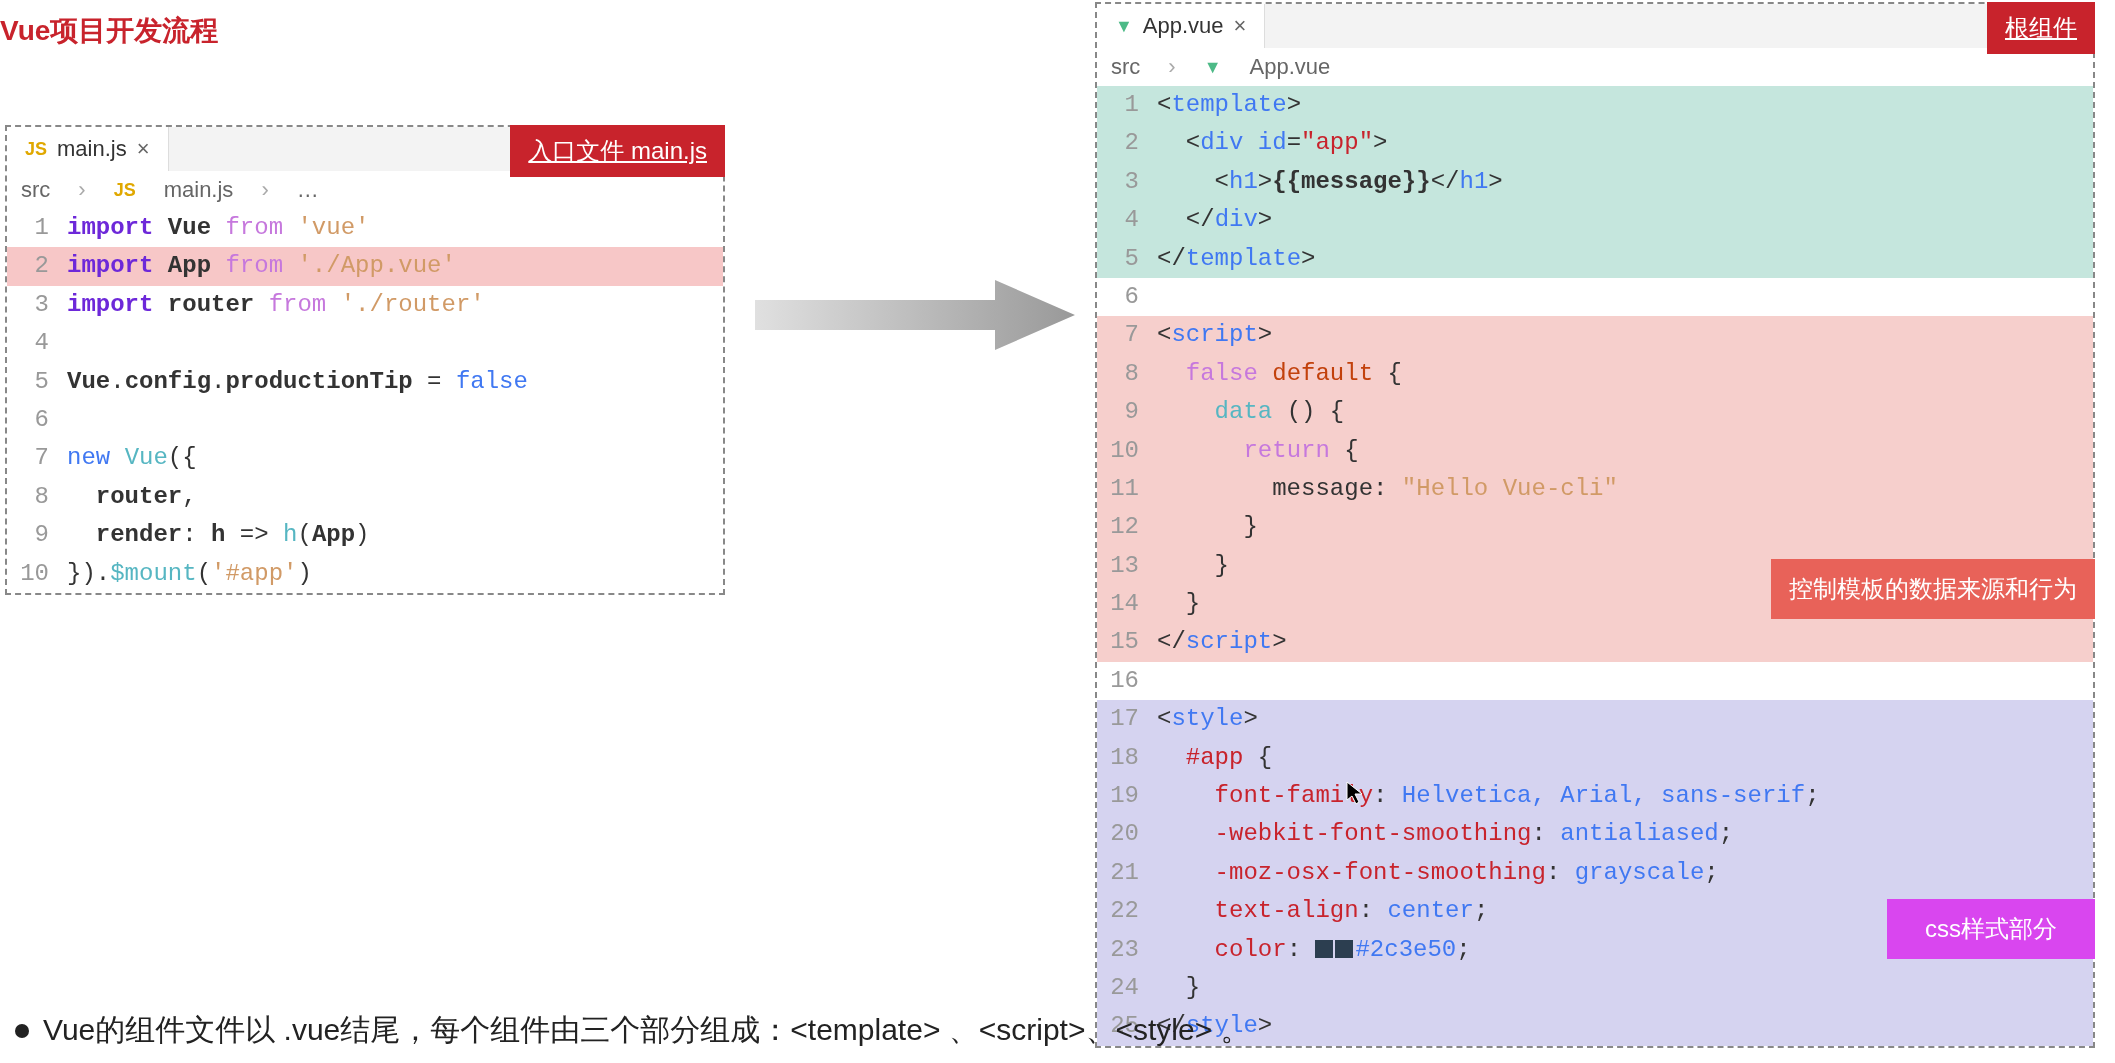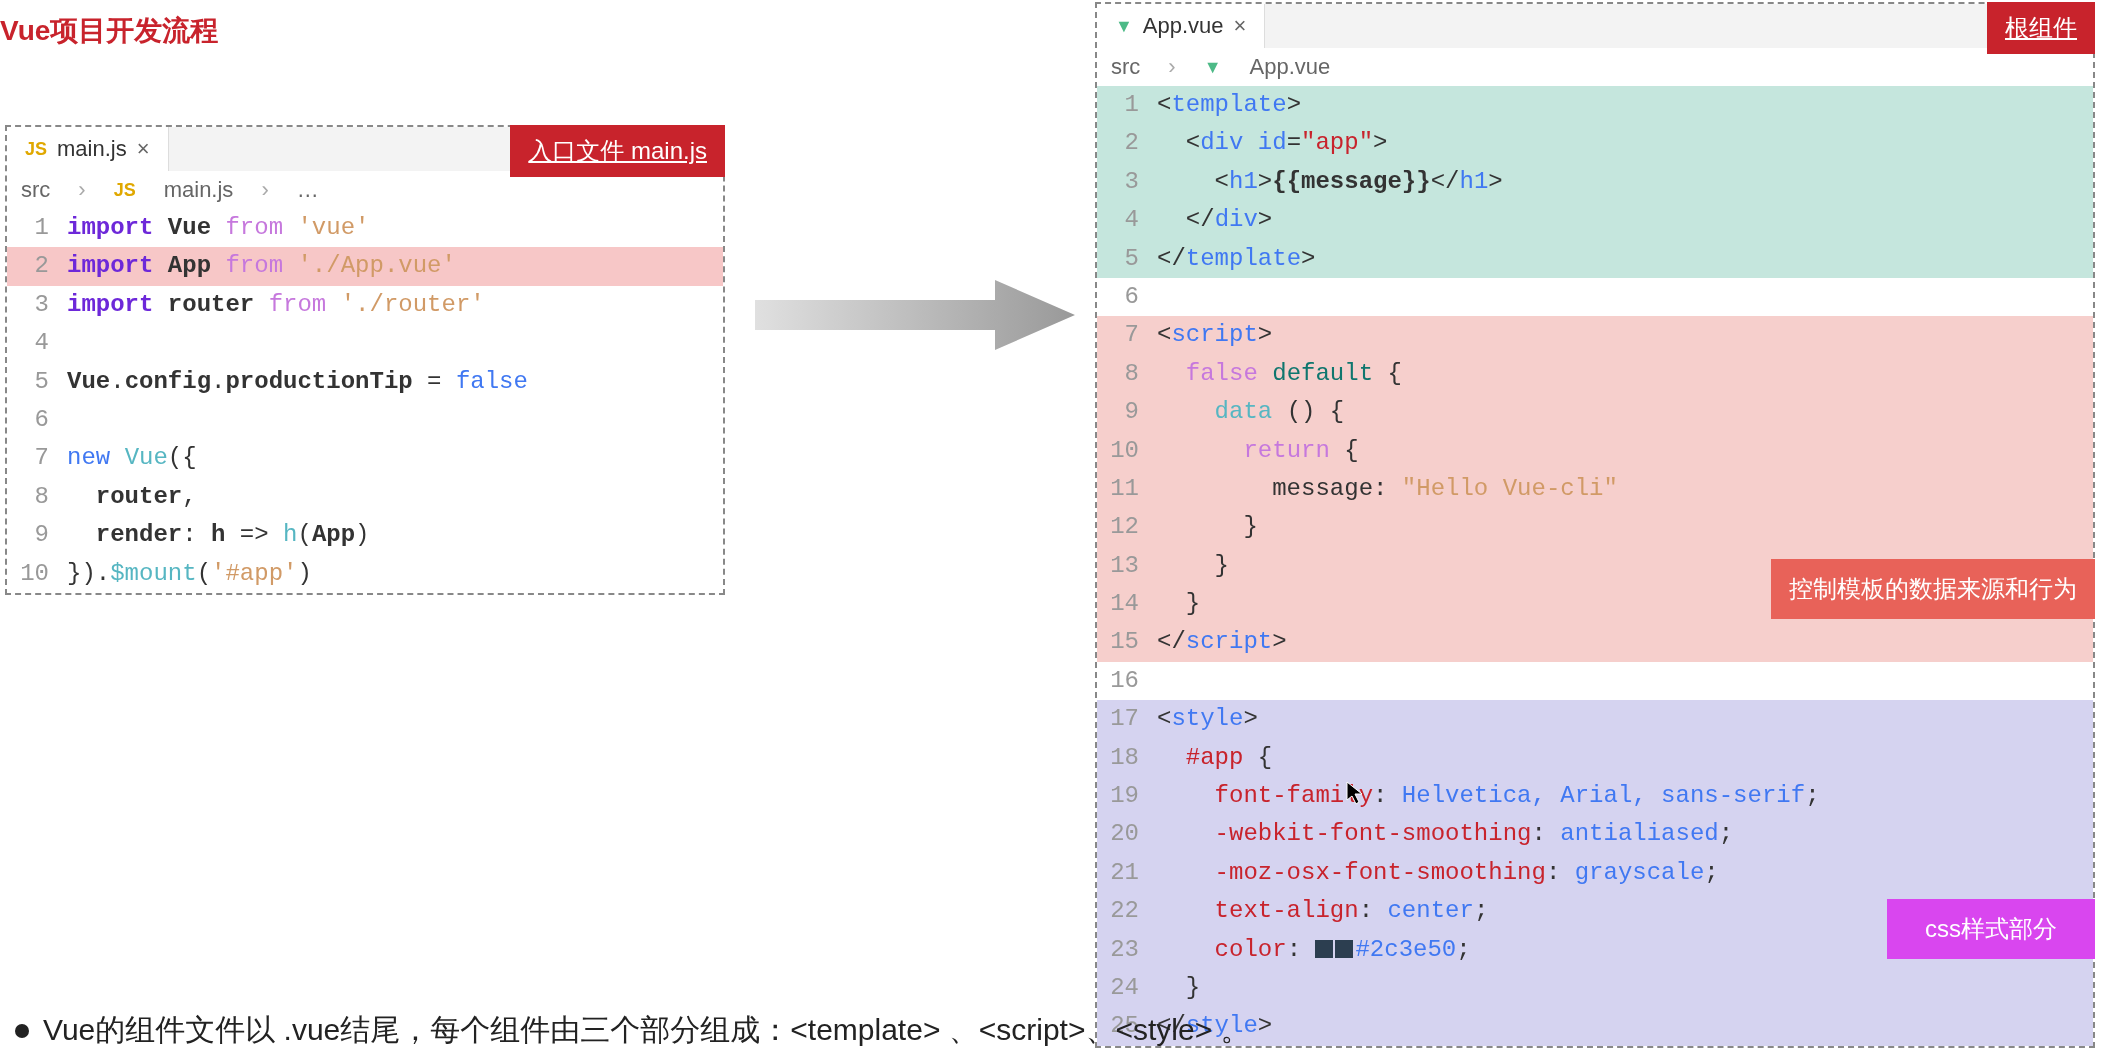--- a/index.html
+++ b/index.html
@@ -43,21 +43,21 @@
   .tok-fn { color: #56b6c2; }
   .tok-bool { color: #4078f2; }
   .tok-punct { color: #333; }
   .tok-tag { color: #4078f2; }
   .tok-attr { color: #4078f2; }
   .tok-attrv { color: #c8232c; }
   .tok-cssprop { color: #c8232c; }
   .tok-cssval { color: #4078f2; }
   .tok-cssselector { color: #c8232c; }
   .tok-export { color: #c678dd; }
-  .tok-default { color: #0f766e; }
+  .tok-default { color: #c2410c; }
   .tok-return { color: #c678dd; }
   .tok-key { color: #333; }
   
   .arrow { position: absolute; top: 280px; left: 755px; width: 320px; height: 70px; }
   
   .label-green { position: absolute; background: #6fb93f; color: #fff; padding: 12px 18px; font-size: 24px; z-index: 10; }
   .label-red2 { position: absolute; background: #e86259; color: #fff; padding: 14px 18px; font-size: 24px; z-index: 10; }
   .label-purple { position: absolute; background: #d946ef; color: #fff; padding: 14px 38px; font-size: 24px; z-index: 10; }
   
   .color-swatch { display: inline-block; width: 18px; height: 18px; background: #2c3e50; vertical-align: middle; margin-right: 2px; }

